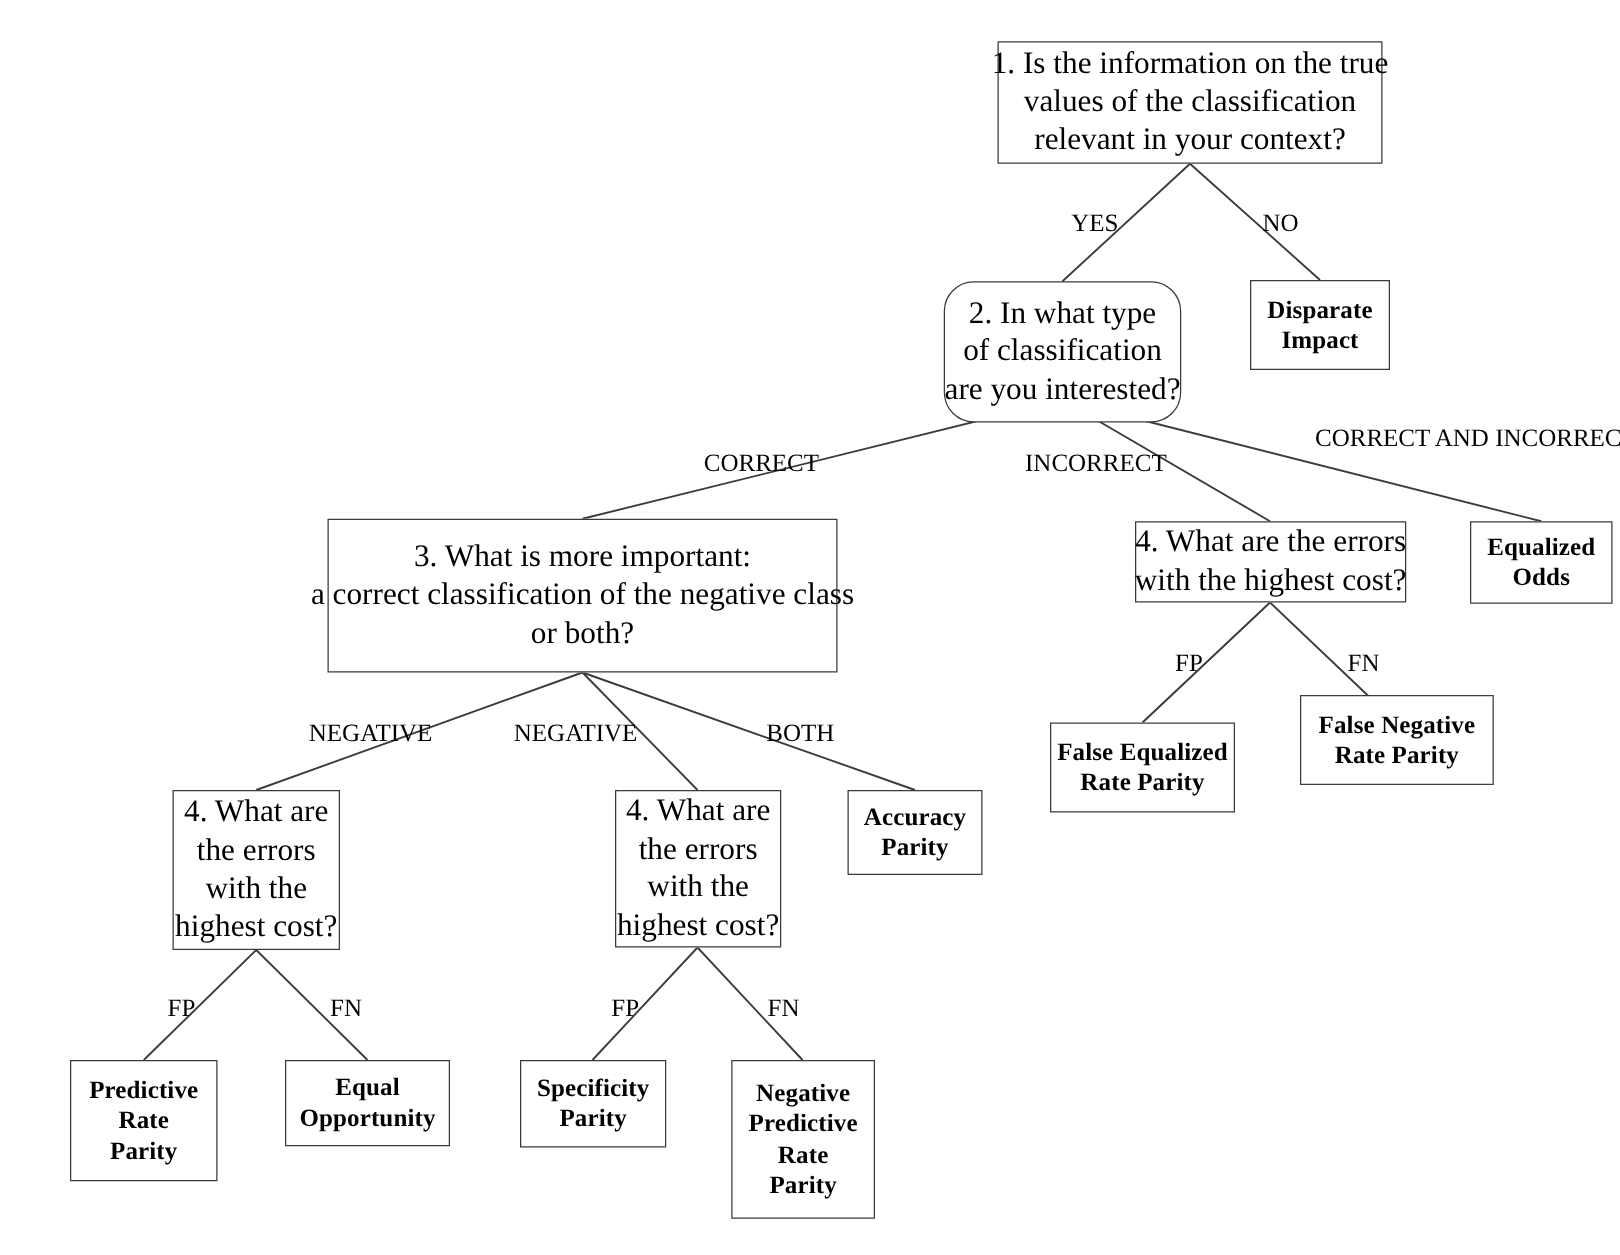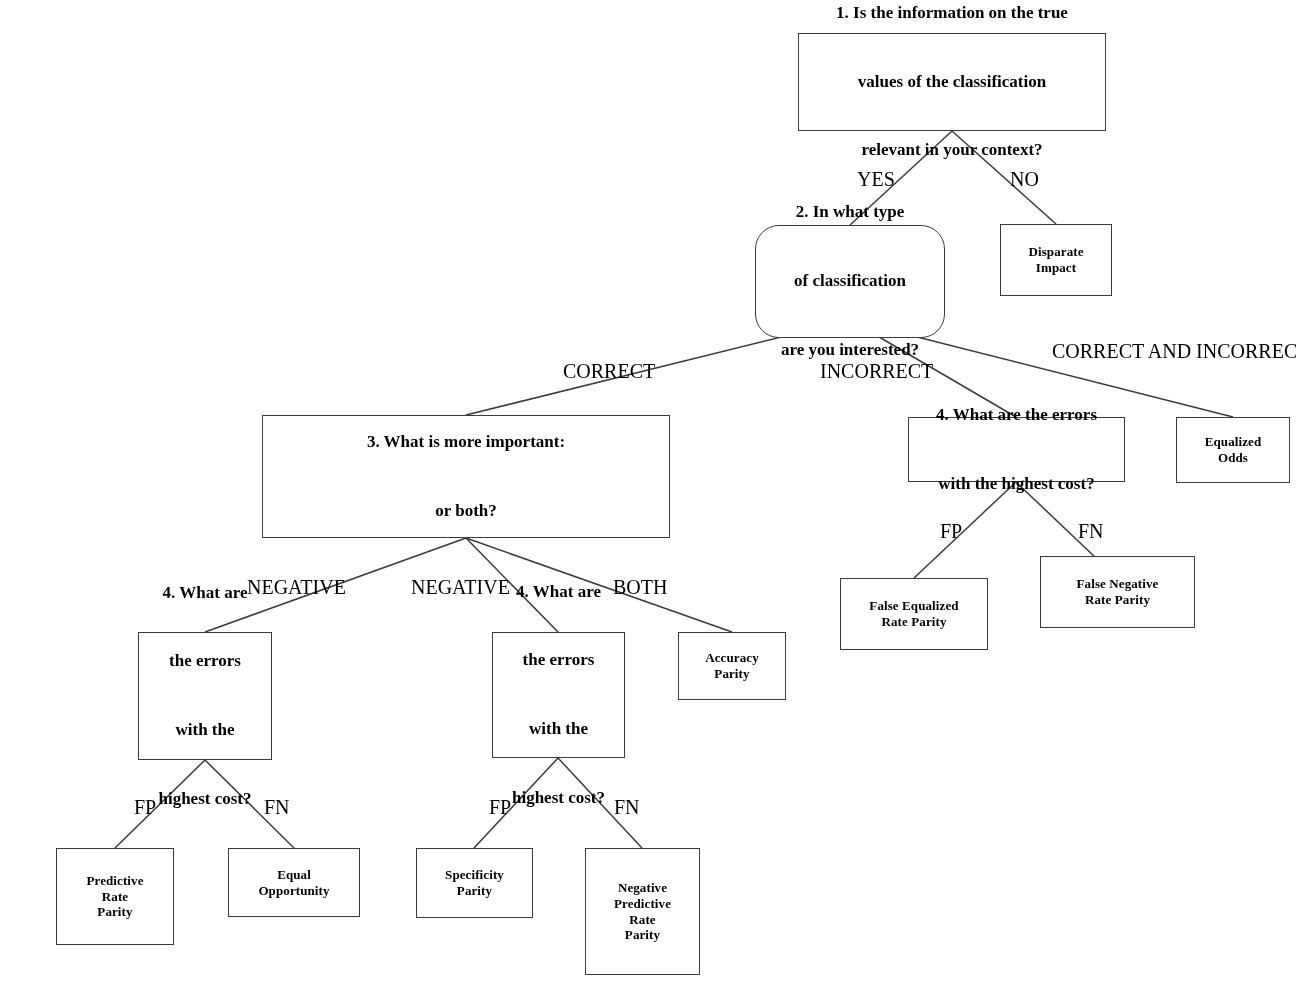--- a/index.html
+++ b/index.html
@@ -34,27 +34,26 @@
     text-align: center;
     color: #000000;
     line-height: 1.22;
     z-index: 3;
   }
   .node .line {
     display: block;
     white-space: pre;
   }
   .question {
-    font-weight: bold;
-    font-size: 17px;
-    gap: 48px;
+    font-weight: normal;
+    font-size: 25px;
   }
   .leaf {
     font-weight: bold;
-    font-size: 13px;
+    font-size: 20px;
     letter-spacing: 0.1px;
   }
   .edge-label {
     position: absolute;
     font-size: 20px;
     color: #000000;
     white-space: nowrap;
     background: transparent;
     z-index: 4;
   }
@@ -89,20 +88,21 @@
         <span class="line">2. In what type</span>
         <span class="line">of classification</span>
         <span class="line">are you interested?</span>
       </div>
       <div class="node leaf" style="left: 1000px; top: 224px; width: 112px; height: 72px;">
         <span class="line">Disparate</span>
         <span class="line">Impact</span>
       </div>
       <div class="node question" style="left: 262px; top: 415px; width: 408px; height: 123px;">
         <span class="line">3. What is more important:</span>
+        <span class="line">a correct classification of the negative class</span>
         <span class="line">or both?</span>
       </div>
       <div class="node question" style="left: 908px; top: 417px; width: 217px; height: 65px;">
         <span class="line">4. What are the errors</span>
         <span class="line">with the highest cost?</span>
       </div>
       <div class="node leaf" style="left: 1176px; top: 417px; width: 114px; height: 66px;">
         <span class="line">Equalized</span>
         <span class="line">Odds</span>
       </div>

